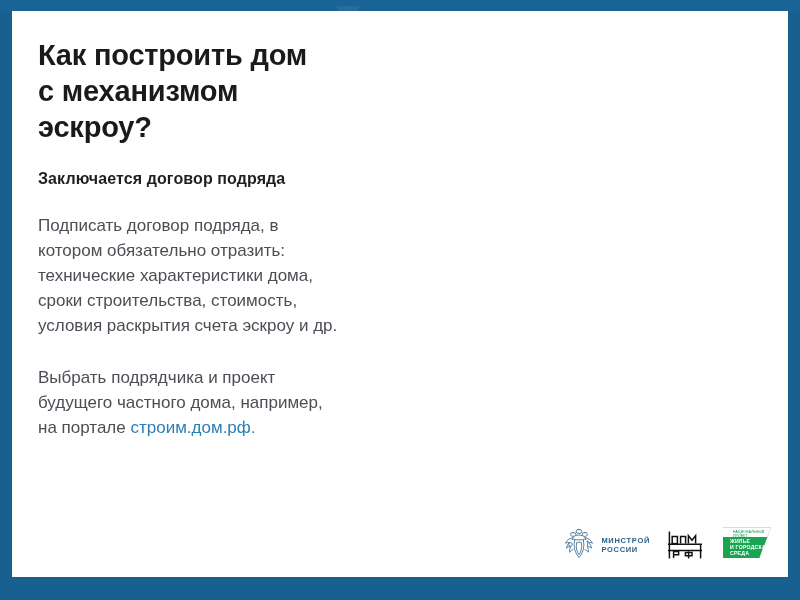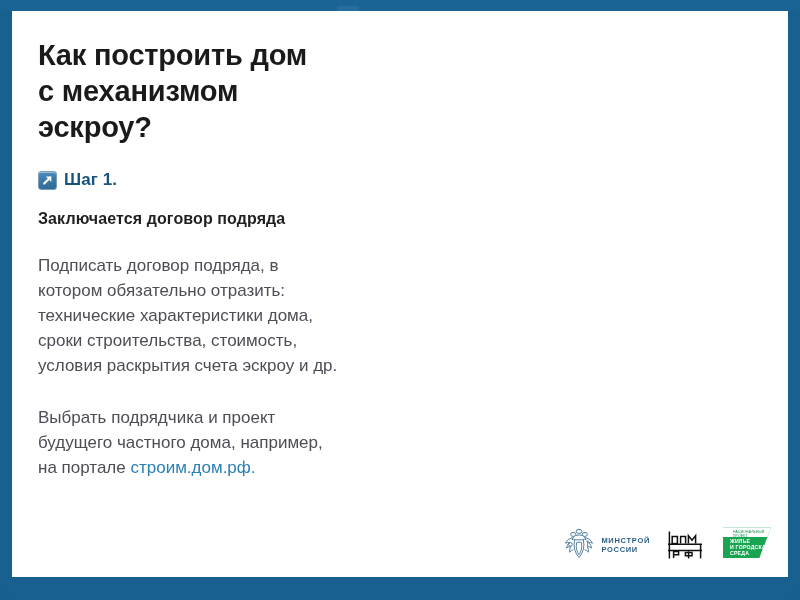--- a/index.html
+++ b/index.html
@@ -183,31 +183,20 @@
   <div id="top-artifact"></div>
 
   <div id="content-card">
 
     <h1 id="page-title">Как построить дом
 с механизмом
 эскроу?</h1>
 
     <div id="step-block">
 
-      <div id="step-header-row">
-
-        <span id="step-icon">
-          <svg width="17" height="17" viewBox="0 0 17 17" aria-hidden="true">
-            <path d="M5.2 11.6 L11.2 5.6" stroke="#ffffff" stroke-width="2.1" stroke-linecap="round"></path>
-            <path d="M6.9 4.6 L12.3 4.6 L12.3 10.0 Z" fill="#ffffff"></path>
-          </svg>
-        </span>
-
-        <span id="step-label">Шаг 1.</span>
-      </div>
 
       <div id="step-subtitle">Заключается договор подряда</div>
     </div>
 
     <p id="paragraph-2" class="body-paragraph">Подписать договор подряда, в
 котором обязательно отразить:
 технические характеристики дома,
 сроки строительства, стоимость,
 условия раскрытия счета эскроу и др.</p>
 

